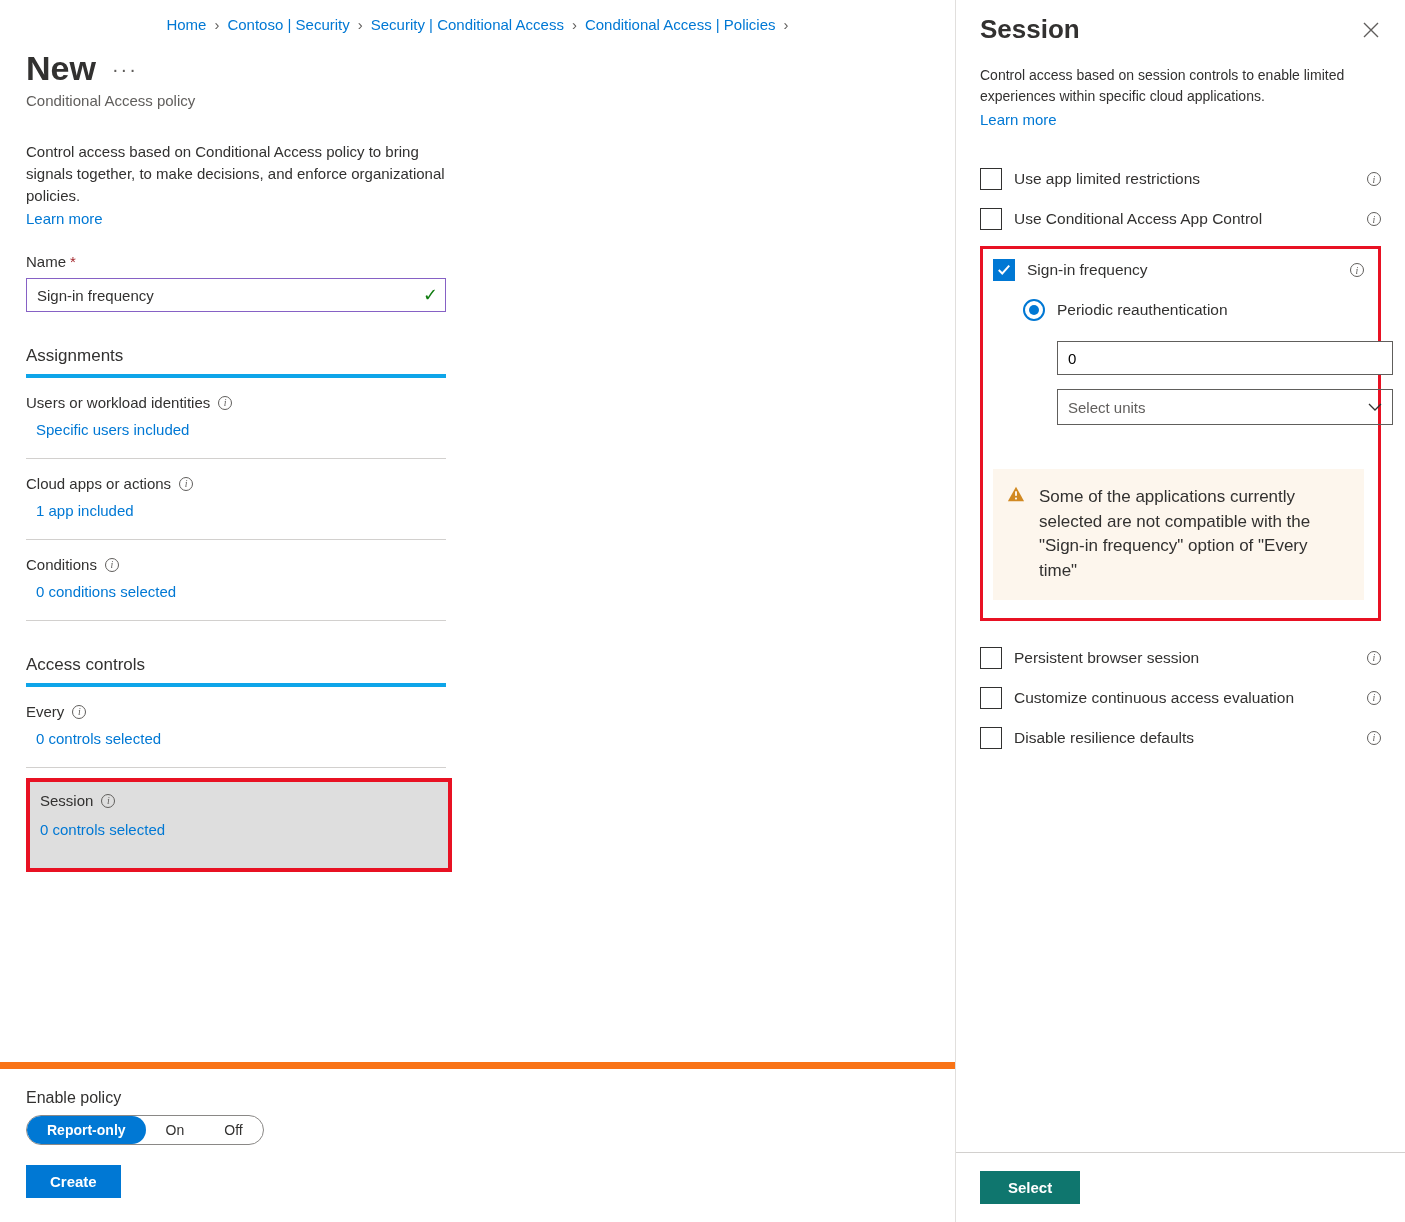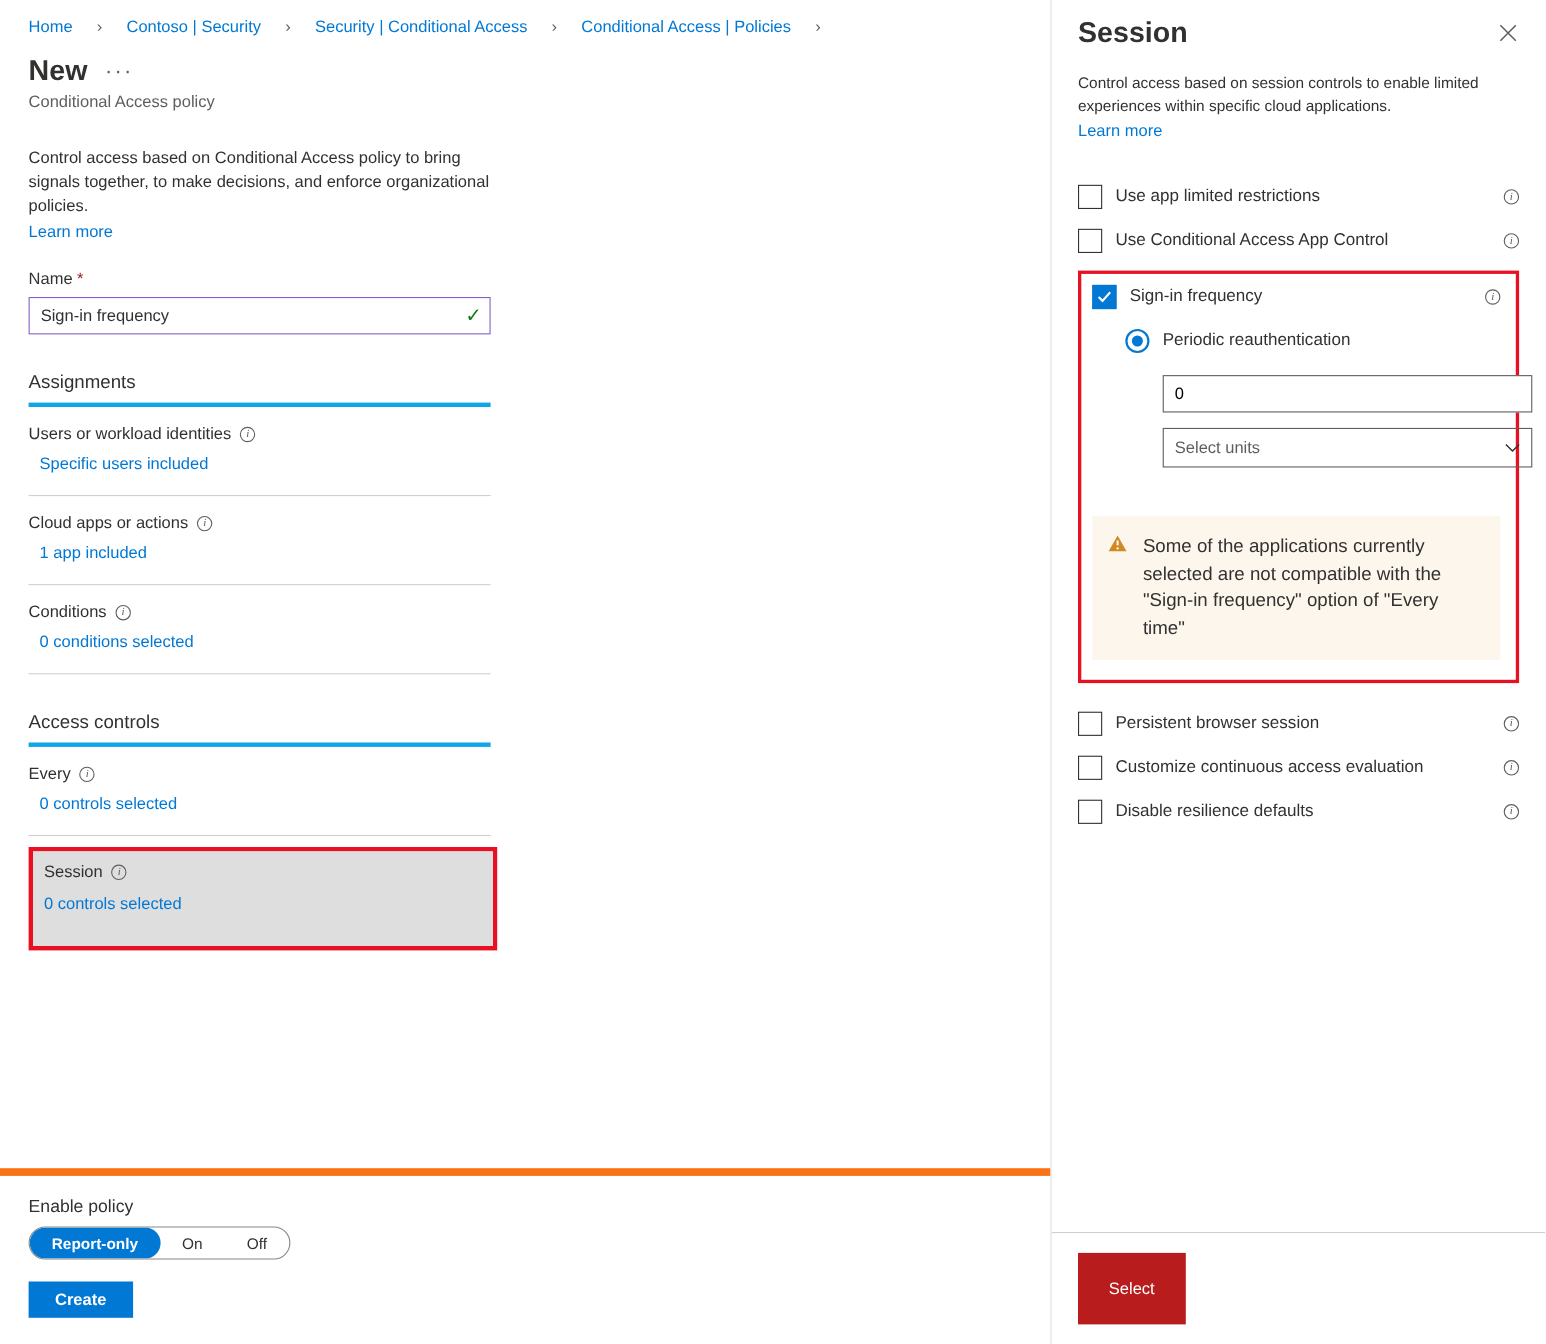--- a/index.html
+++ b/index.html
@@ -23,26 +23,26 @@
   .panel {
     position: absolute;
     left: 955px; top: 0;
     width: 450px;
     height: 1222px;
     border-left: 1px solid #e1dfdd;
     display: flex;
     flex-direction: column;
   }
   
-  .breadcrumb { font-size: 15px; display: flex; flex-wrap: wrap; gap: 22px; align-items: center; }
+  .breadcrumb { font-size: 15px; display: flex; flex-wrap: wrap; gap: 8px; align-items: center; justify-content: center; }
   .breadcrumb a { color: #0078d4; text-decoration: none; cursor: pointer; }
   .chev { color: #605e5c; }
   
   .page-title-row { margin-top: 16px; display: flex; align-items: center; gap: 16px; }
-  h1.page-title { font-size: 26px; font-weight: 600; }
+  h1.page-title { font-size: 34px; font-weight: 600; }
   .more-icon { font-size: 20px; color: #605e5c; cursor: pointer; letter-spacing: 2px; line-height: 1; }
   .subtitle { color: #605e5c; font-size: 15px; margin-top: 4px; }
   .intro { margin-top: 32px; max-width: 420px; font-size: 15px; line-height: 1.45; color: #323130; }
   .link { color: #0078d4; cursor: pointer; font-size: 15px; }
   
   .field-label { margin-top: 26px; font-size: 15px; }
   .req { color: #a4262c; margin-left: 4px; }
   .name-input-wrap { position: relative; width: 420px; margin-top: 8px; }
   .name-input {
     width: 100%; height: 34px;
@@ -187,23 +187,23 @@
     padding: 16px 16px 16px 14px;
     display: flex; gap: 14px;
   }
   .warn-icon { flex-shrink: 0; color: #d18922; }
   .warning-text { font-size: 17px; line-height: 1.45; color: #323130; }
   .panel-footer {
     border-top: 1px solid #d2d0ce;
     padding: 18px 24px;
   }
   .select-btn {
-    background: #b91c1c; color: #fff;
-    border: none; padding: 24px 28px;
-    font-size: 15px; font-weight: 400;
+    background: #0f766e; color: #fff;
+    border: none; padding: 8px 28px;
+    font-size: 15px; font-weight: 700;
     cursor: pointer;
   }
 </style>
 </head>
 <body>
 
 <div class="main">
   <div class="breadcrumb">
     <a>Home</a>
     <span class="chev">›</span>

